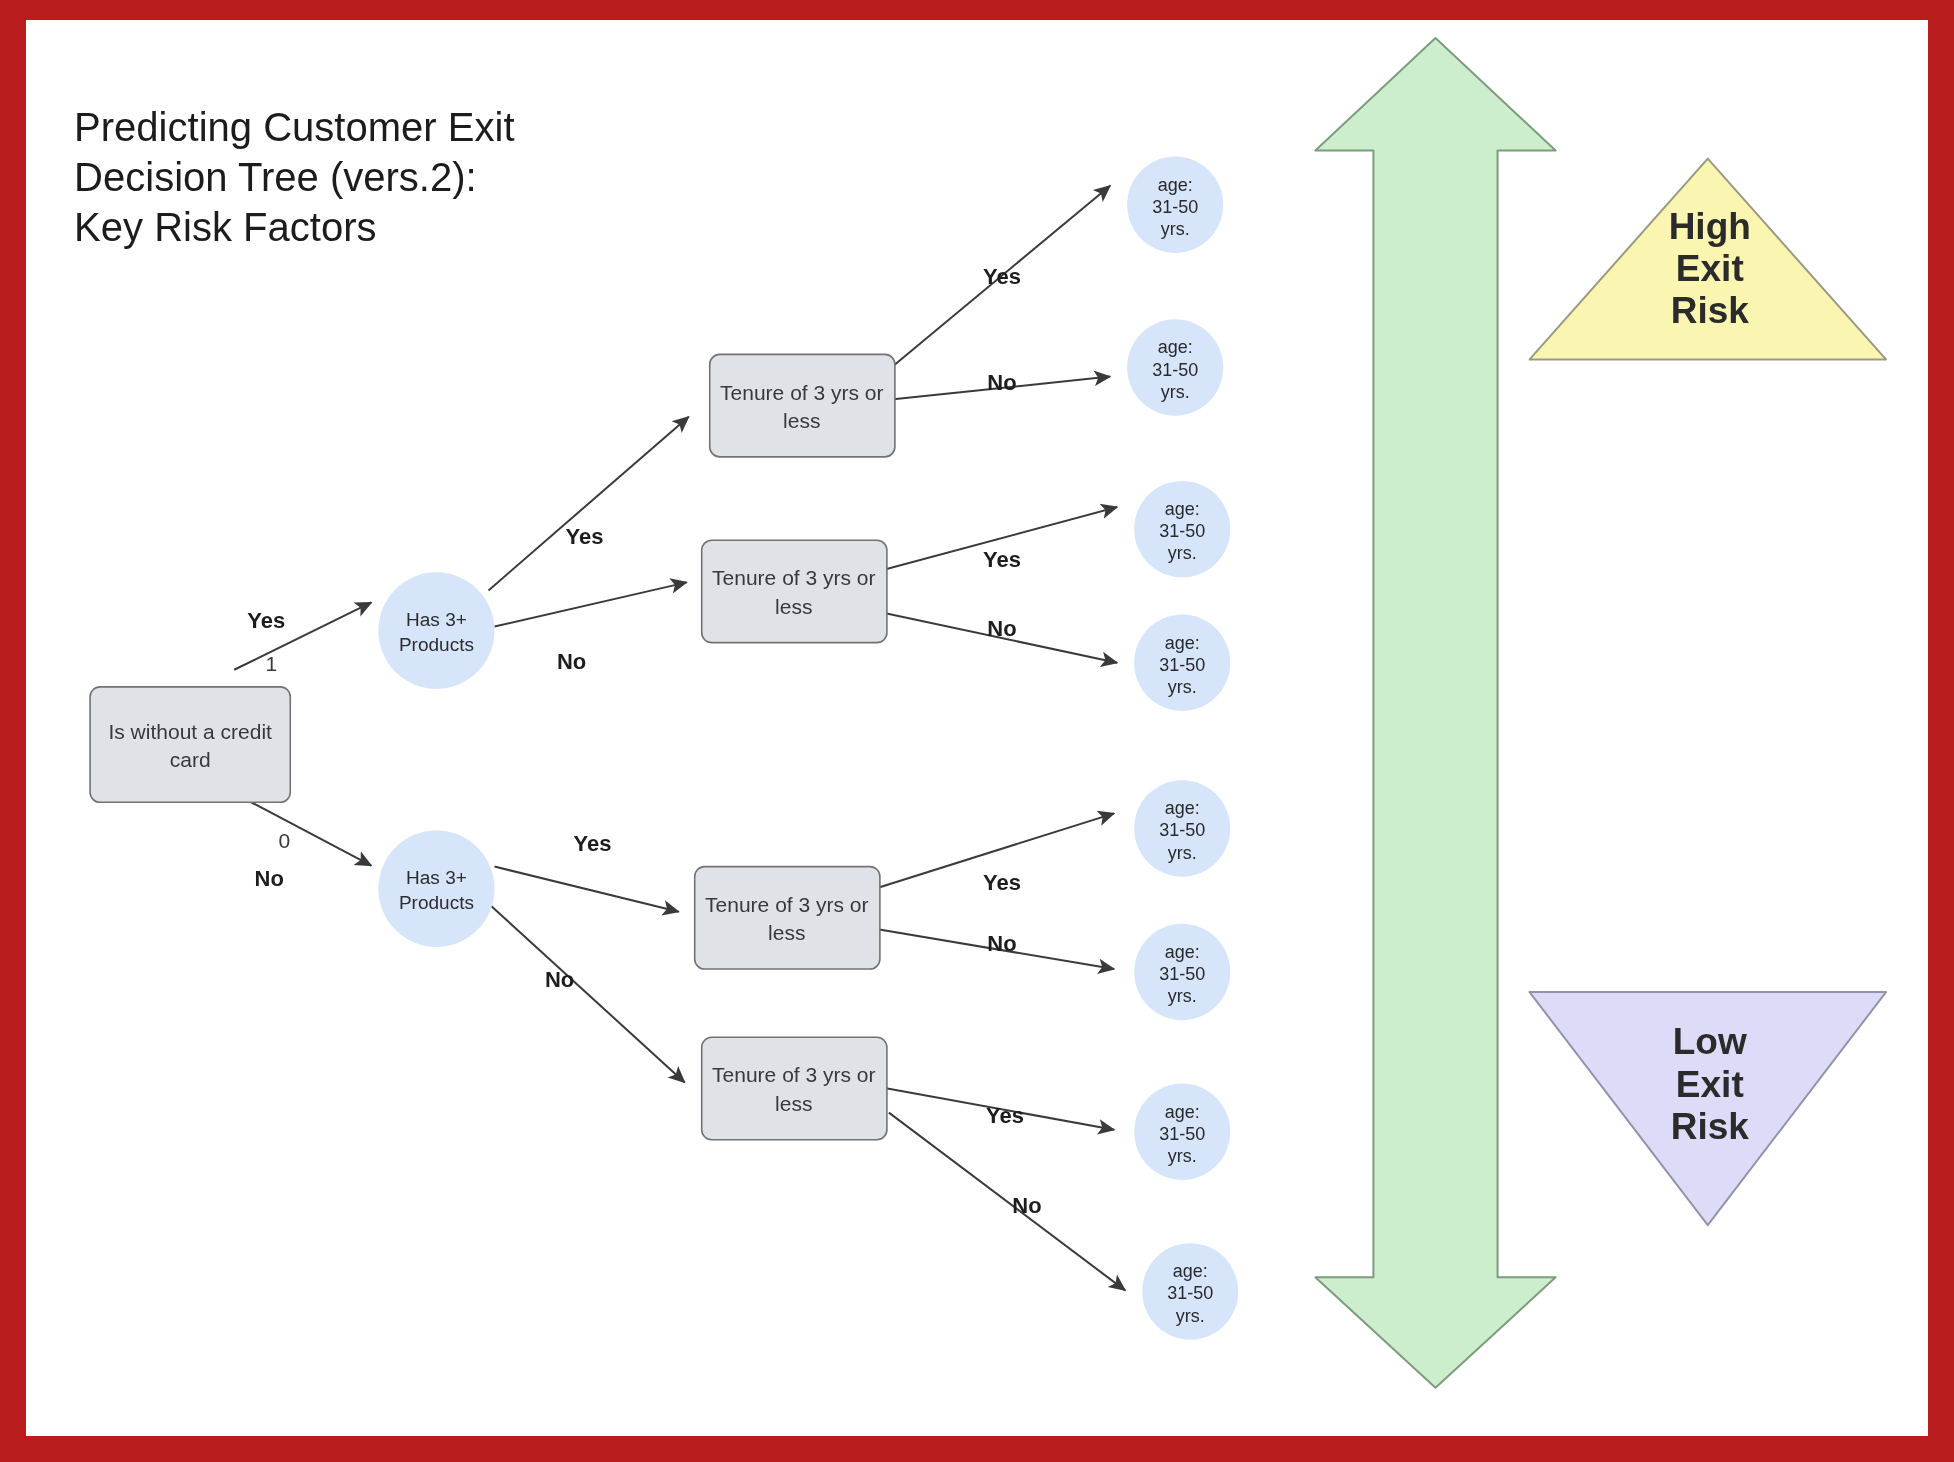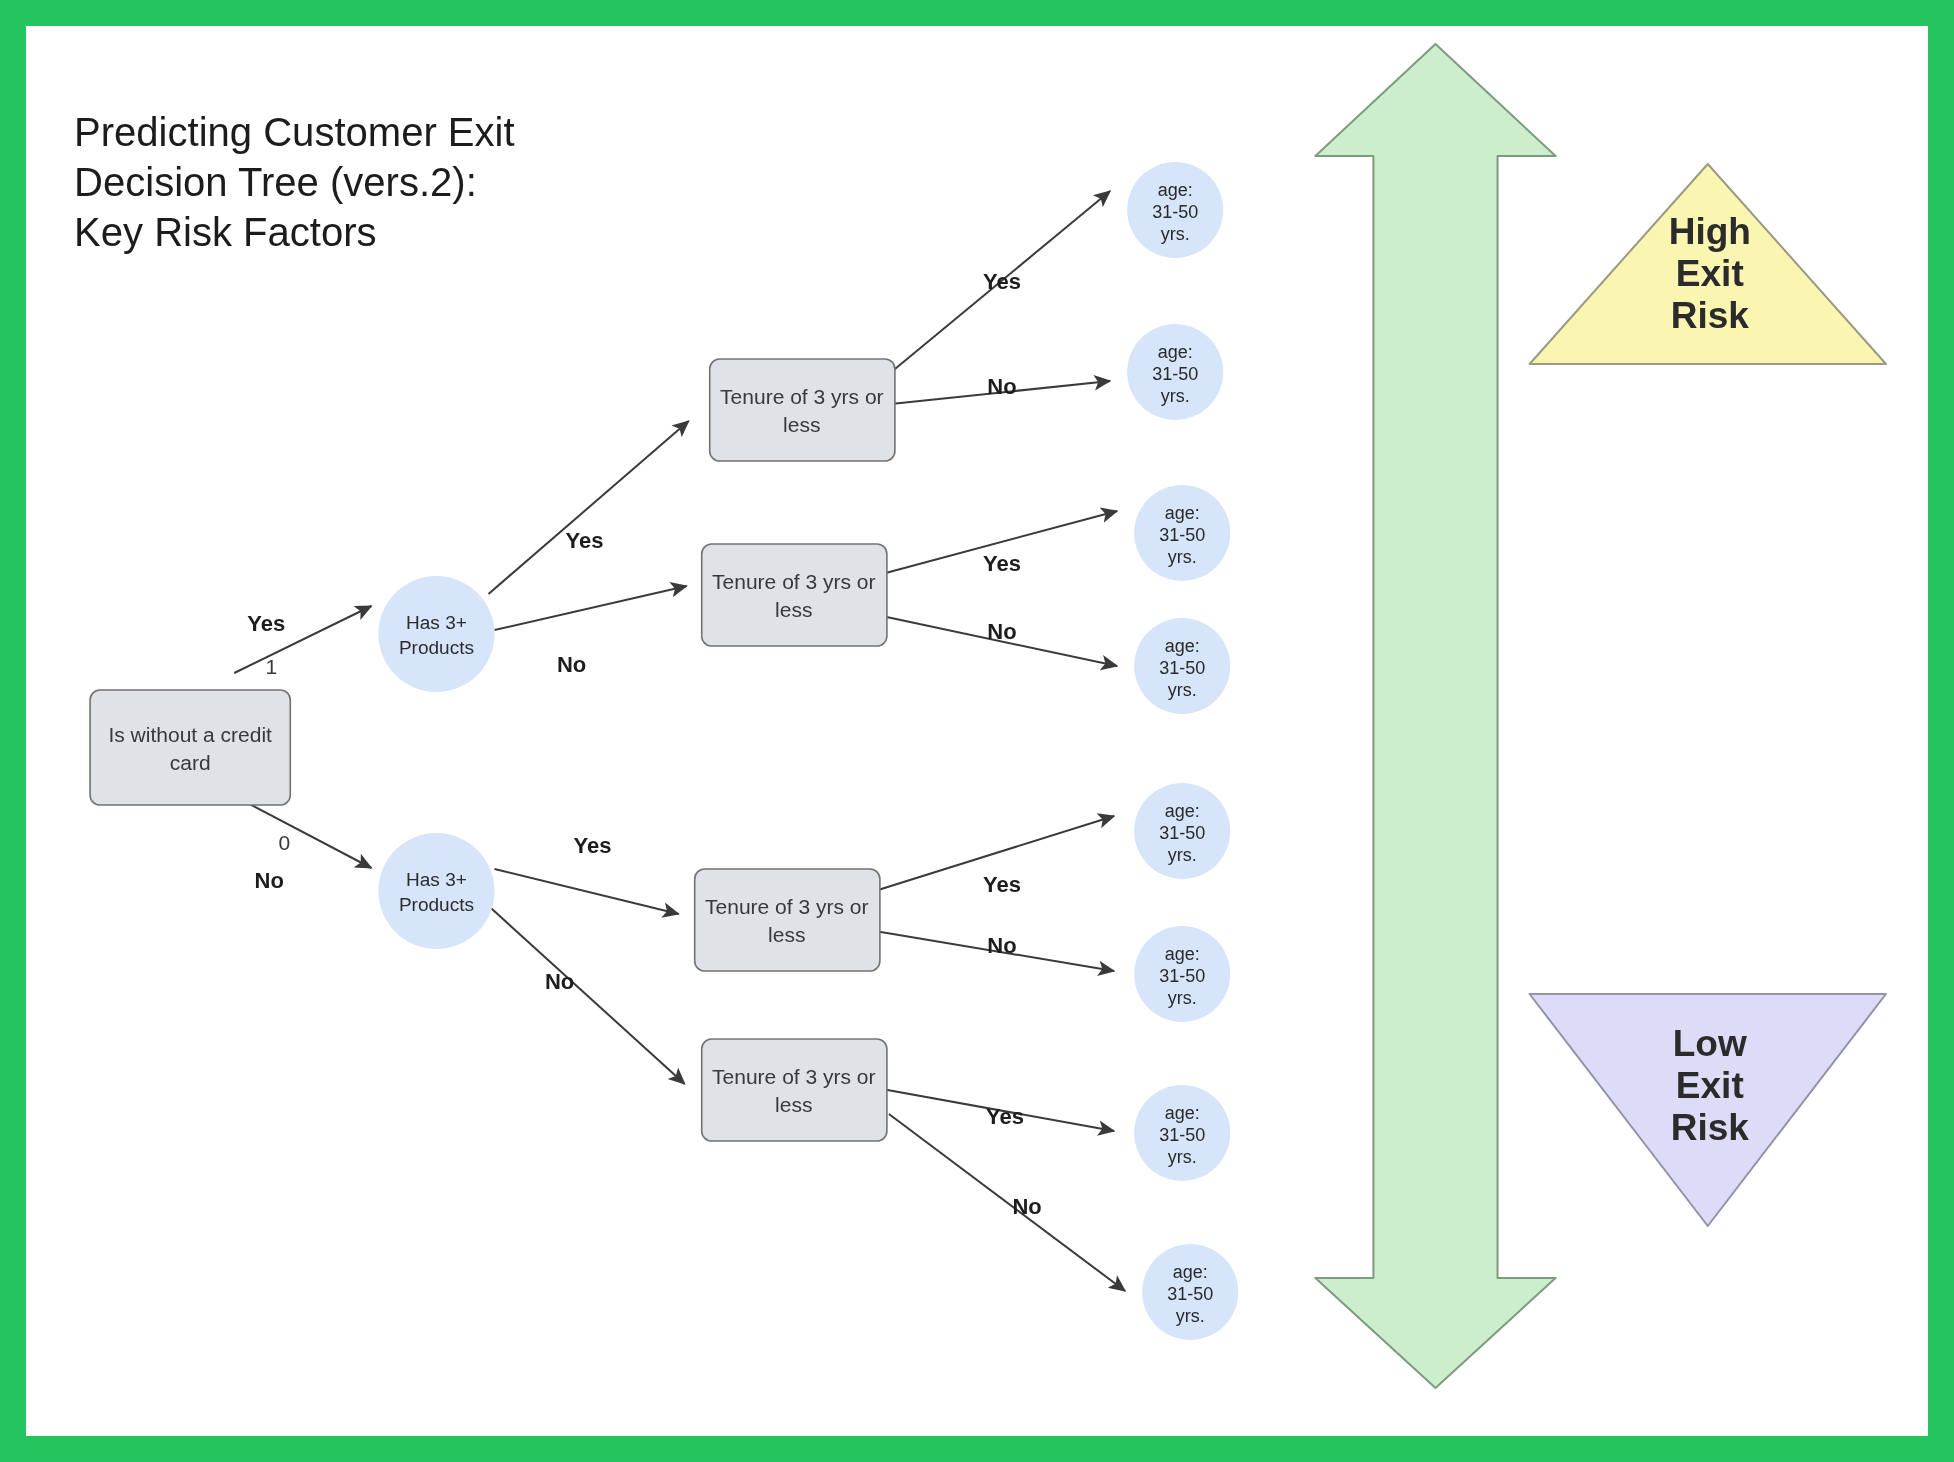--- a/index.html
+++ b/index.html
@@ -5,23 +5,23 @@
   html, body {
     margin: 0;
     padding: 0;
     background: #e2e0d4;
     font-family: "Liberation Sans", sans-serif;
   }
   #page {
     position: relative;
     width: 1954px;
     height: 1462px;
-    background: #22c55e;
+    background: #b91c1c;
     box-sizing: border-box;
-    padding: 26px 26px 26px 26px;
+    padding: 20px 26px 26px 26px;
   }
   #canvas {
     position: relative;
     width: 100%;
     height: 100%;
     background: #ffffff;
     overflow: hidden;
   }
   #diagram-svg {
     position: absolute;

